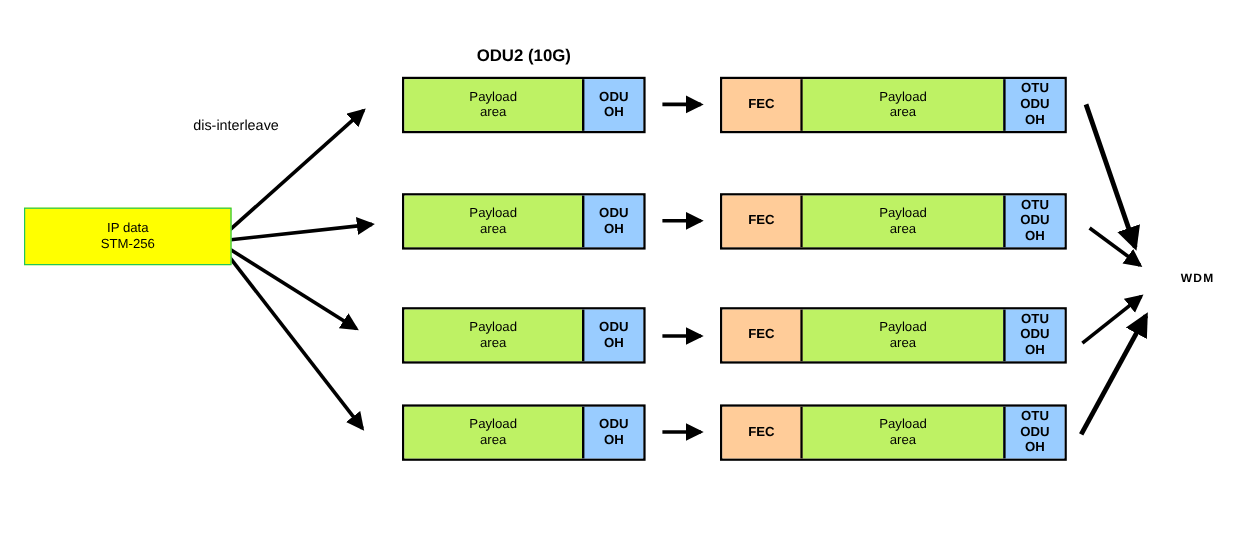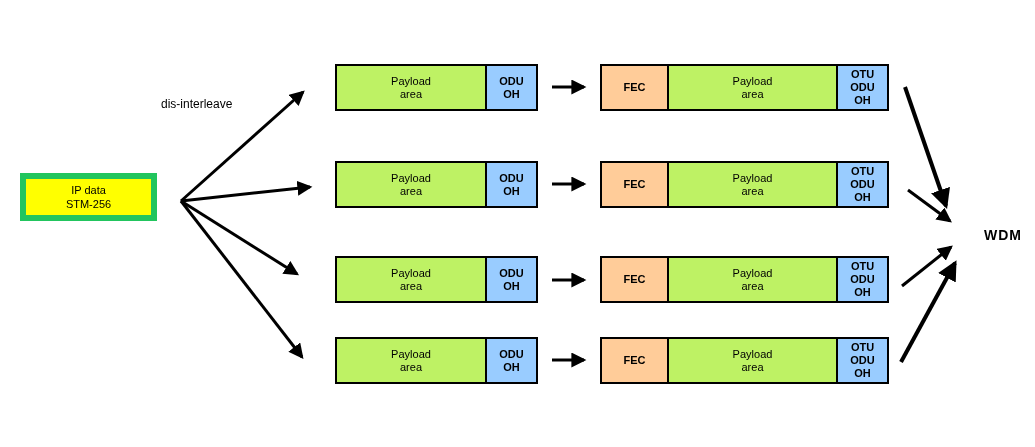--- a/index.html
+++ b/index.html
@@ -33,23 +33,23 @@
   .small-label {
     position: absolute;
     font-weight: normal;
     font-size: 12px;
     color: #000;
     white-space: nowrap;
   }
   .client-box {
     position: absolute;
     left: 20px; top: 173px;
-    width: 137px; height: 48px;
+    width: 173px; height: 48px;
     background: #FFFF00;
-    border: 6px solid #22c55e;
+    border: 1px solid #22c55e;
     box-sizing: border-box;
     display: flex;
     flex-direction: column;
     align-items: center;
     justify-content: center;
     font-size: 11px;
     line-height: 14px;
     color: #000;
   }
   .frame {
@@ -82,21 +82,21 @@
     width: 67px;
     background: #FFCC99;
     border-right: 2px solid #000;
     font-weight: bold;
     align-items: center;
   }
   .wdm {
     position: absolute;
     left: 984px; top: 227px;
     font-weight: bold;
-    font-size: 14px;
+    font-size: 10px;
     letter-spacing: 1px;
     color: #000;
   }
 </style>
 </head>
 <body>
 
 <div class="stage">
 
   <svg class="arrow-layer" viewBox="0 0 1035 447">
@@ -128,20 +128,21 @@
     </g>
   </svg>
 
   <div class="client-box">
     <span>IP data</span>
     <span>STM-256</span>
   </div>
 
   <div class="small-label" style="left:161px; top:97px;">dis-interleave</div>
 
+  <div class="heading" style="left:335px; top:38px; width:203px;">ODU2 (10G)</div>
 
   <div class="frame odu-frame" style="top:64px;">
     <div class="seg seg-payload">
       <span>Payload</span>
       <span>area</span>
     </div>
     <div class="seg seg-oh">
       <span>ODU</span>
       <span>OH</span>
     </div>

